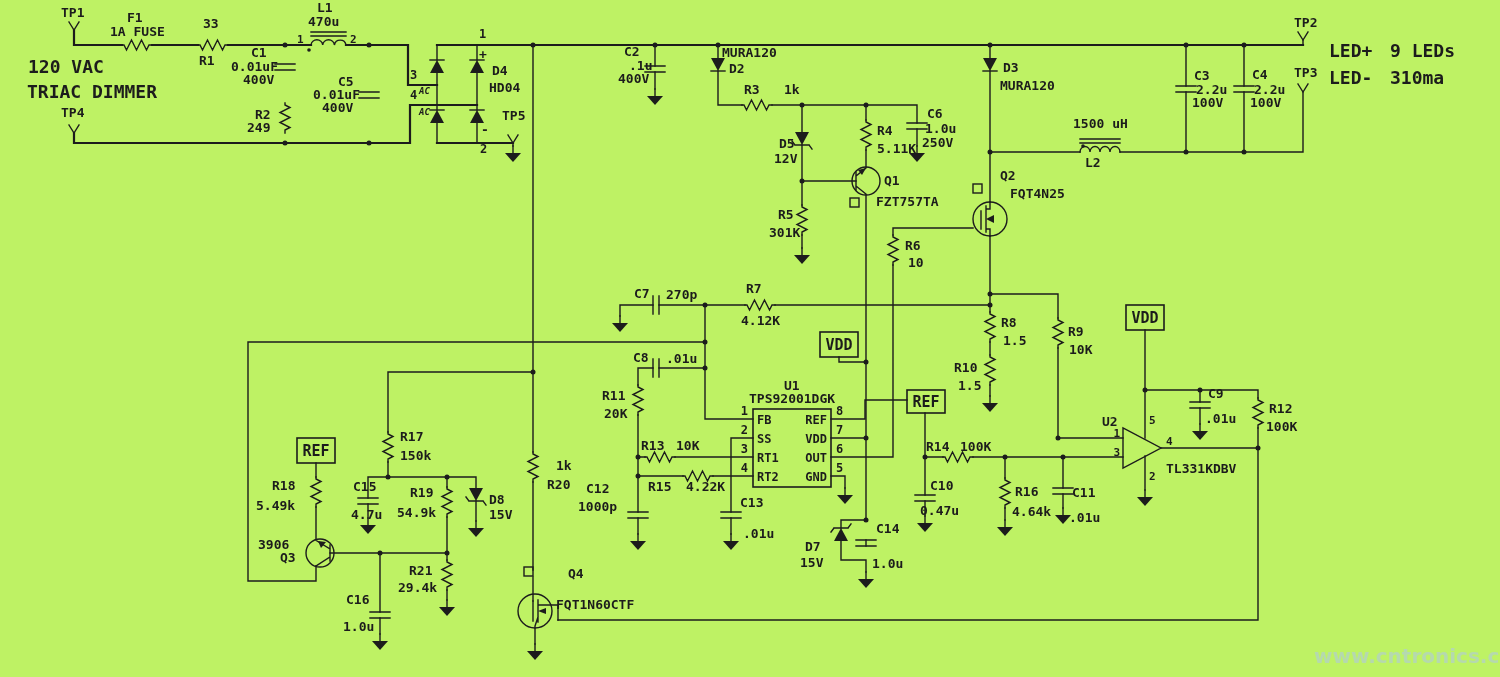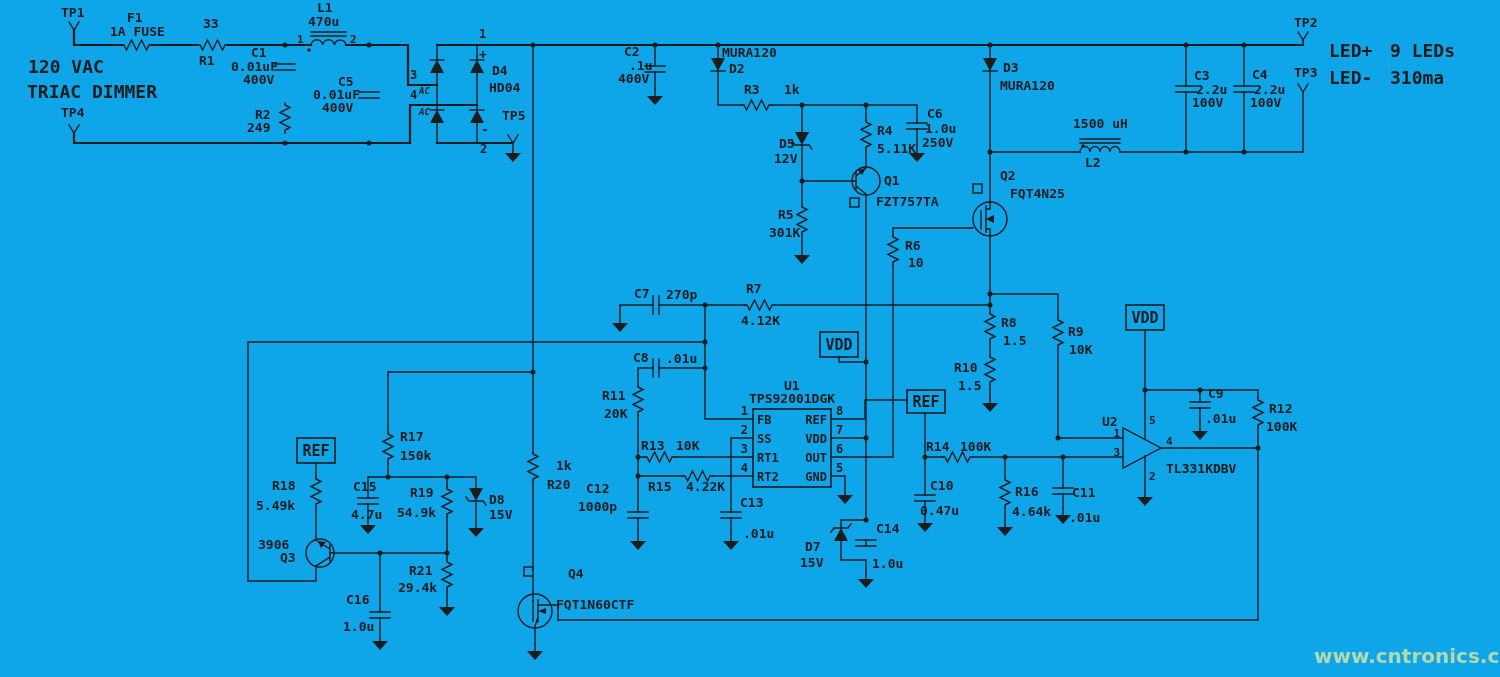--- a/index.html
+++ b/index.html
@@ -1,16 +1,16 @@
 <!DOCTYPE html>
 <html><head>
 <meta charset="utf-8">
 <style>
   html,body{margin:0;padding:0;background:#ffffff;}
-  .canvas{position:relative;width:1500px;height:677px;background:#0ea5e9;overflow:hidden;}
+  .canvas{position:relative;width:1500px;height:677px;background:#bef264;overflow:hidden;}
   svg text{font-family:"DejaVu Sans Mono",monospace;font-weight:bold;fill:#1c1c1c;}
   .t11{font-size:11px}.t12{font-size:12px}.t13{font-size:13px}
   .t15{font-size:15px}.t18{font-size:18px}
   .ac{font-size:9px;font-style:italic}
   .wm{font-family:"DejaVu Sans",sans-serif;font-weight:bold;font-size:20px;fill:#b5d9ae}
   .w{stroke:#1c1c1c;stroke-width:1.4;fill:none;stroke-linecap:square}
   .w2{stroke:#1c1c1c;stroke-width:2.2;fill:none;stroke-linecap:square}
   .f{fill:#1c1c1c;stroke:none}
   .box{fill:none;stroke:#1c1c1c;stroke-width:1.6}
 </style>

